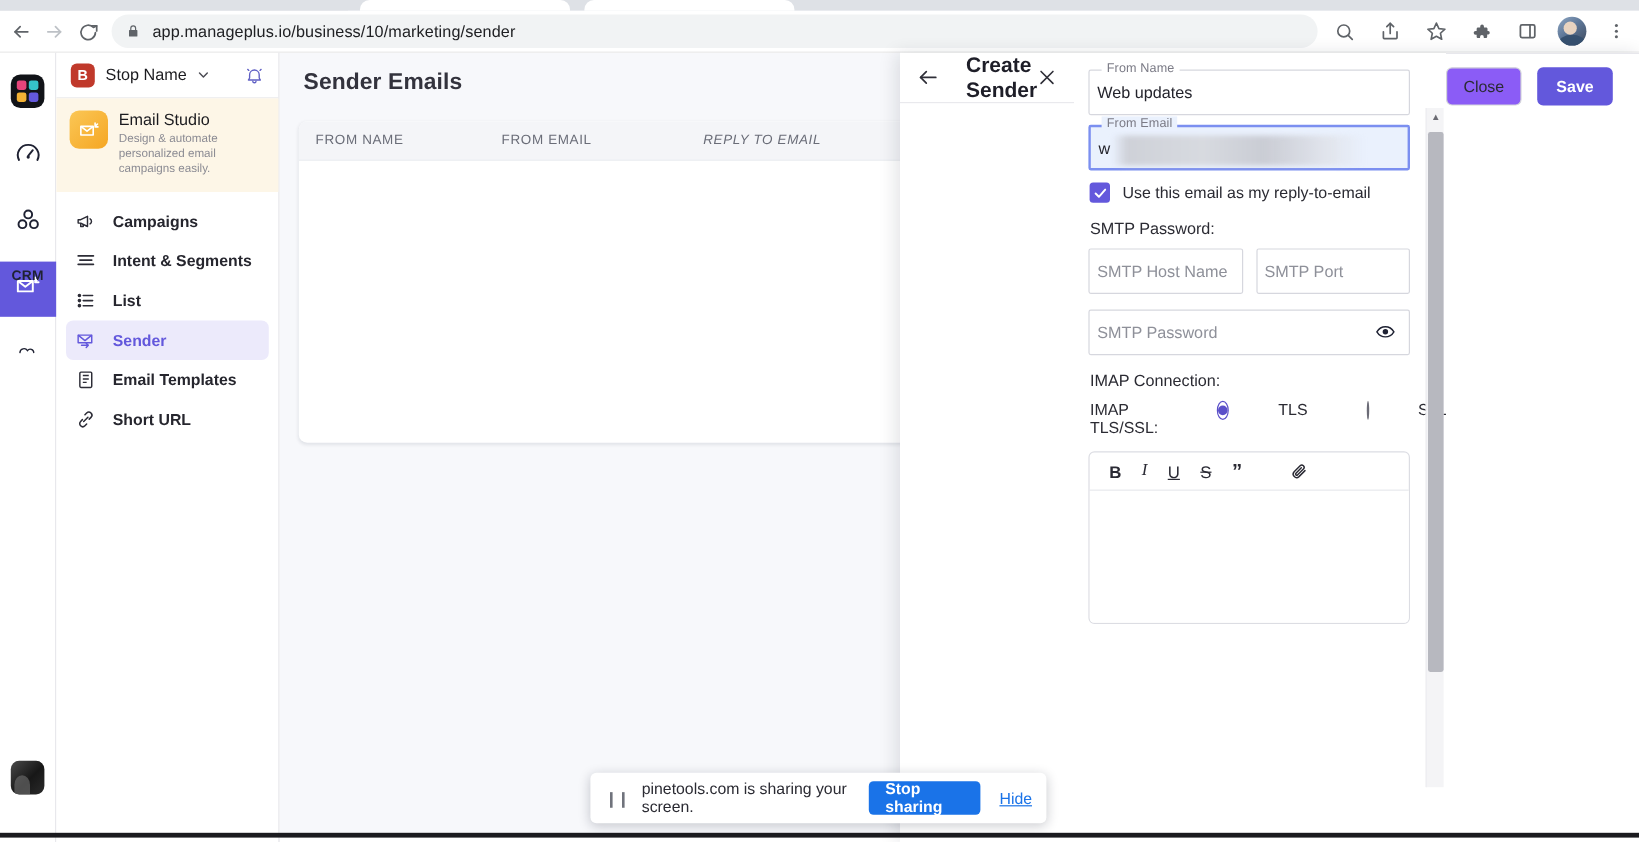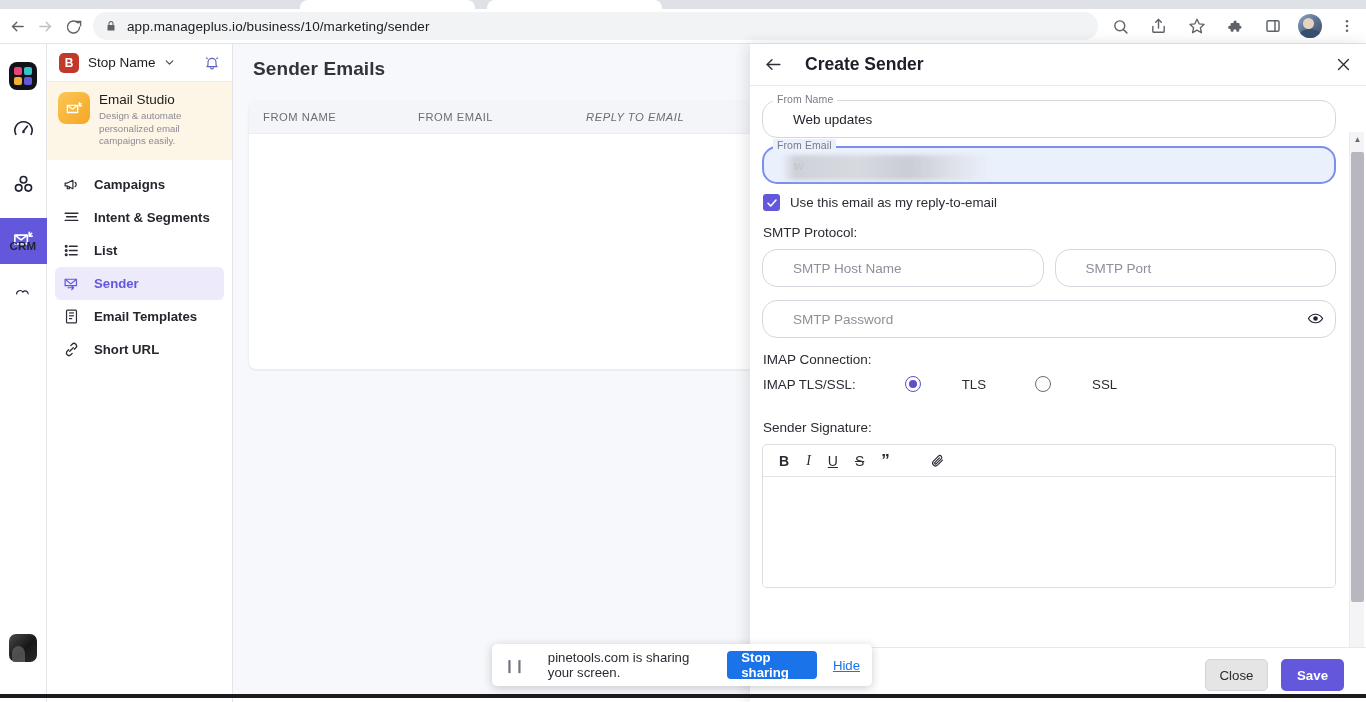--- a/index.html
+++ b/index.html
@@ -169,21 +169,21 @@
   .th.c4 { width: 160px; }
   .empty-msg {
     position: absolute; left: 0; right: 0; top: 145px;
     text-align: center; font-size: 19px; color: #767a85;
   }
 
   
   .panel {
     position: absolute; right: 0; top: 44px; width: 616px; height: 658px;
     background: #ffffff; box-shadow: -3px 0 14px rgba(16,24,40,.12);
-    display: flex; flex-direction: column;
+    display: flex; flex-direction: row;
   }
   .panel-head {
     height: 42px; flex: 0 0 42px; display: flex; align-items: center;
     padding: 0 14px; border-bottom: 1px solid #e9e9ed;
   }
   .panel-back { color: #2f2f38; display: flex; align-items: center; }
   .panel-title {
     margin-left: 22px; font-size: 17.5px; font-weight: bold; color: #1e1e28;
   }
   .panel-close { margin-left: auto; color: #2f2f38; display: flex; }
@@ -195,22 +195,22 @@
   .scroll-area { padding-right: 10px; }
 
   .field { position: relative; margin-bottom: 8px; }
   .fl-legend {
     position: absolute; left: 11px; top: -7px; background: #ffffff;
     padding: 0 4px; font-size: 10.5px; color: #7b7b86; z-index: 2;
     letter-spacing: .1px;
   }
   .fl-legend.focused { color: #7b7b86; background: #eaf1fd; }
   .inp {
-    width: 100%; height: 38px; border: 1px solid #d6d7de; border-radius: 15px;
-    background: #ffffff; padding: 0 30px; font-size: 13.5px; color: #24242c;
+    width: 100%; height: 38px; border: 1px solid #d6d7de; border-radius: 2px;
+    background: #ffffff; padding: 0 6px; font-size: 13.5px; color: #24242c;
     font-family: "Liberation Sans", sans-serif; outline: none;
   }
   .inp::placeholder { color: #8e9099; }
   .inp.focused {
     border: 2px solid #7b8ff0; background: #eaf1fd; color: #24242c;
   }
   .redact {
     position: absolute; left: 20px; top: 9px; height: 25px; width: 210px;
     background: linear-gradient(90deg,
       rgba(208,210,216,.0) 0%, rgba(205,207,214,.95) 6%,
@@ -230,21 +230,21 @@
 
   .row2 { display: flex; gap: 11px; margin-bottom: 13px; }
   .row2 .field { flex: 1; margin-bottom: 0; }
 
   .pw-wrap { position: relative; margin-bottom: 14px; }
   .pw-eye {
     position: absolute; right: 12px; top: 10px; color: #1f2233;
     display: flex; align-items: center;
   }
 
-  .radiorow { display: flex; align-items: center; margin: 4px 0 28px 1px; gap: 33px; }
+  .radiorow { display: flex; align-items: flex-start; margin: 4px 0 12px 1px; gap: 33px; }
   .radiorow .rl { font-size: 13.3px; color: #2b2b33; }
   .radio {
     width: 16px; height: 16px; border-radius: 50%;
     border: 1.6px solid #6b6b76; display: flex;
     align-items: center; justify-content: center; margin-left: 16px;
   }
   .radio.on { border-color: #5b50c9; }
   .radio.on::after {
     content: ""; width: 8px; height: 8px; border-radius: 50%; background: #5b50c9;
   }
@@ -279,35 +279,35 @@
     height: 55px; flex: 0 0 55px; border-top: 1px solid #e7e7ec;
     display: flex; align-items: center; justify-content: flex-end;
     padding-right: 22px; gap: 13px; background:#fff;
   }
   .btn {
     height: 32px; border-radius: 5px; font-size: 13.3px;
     display: flex; align-items: center; justify-content: center;
     font-family: "Liberation Sans", sans-serif;
   }
   .btn.ghost {
-    width: 63px; border: 1px solid #d3d4da; background: #e5e5e5; color: #2b2b33;
+    width: 63px; border: 1px solid #d3d4da; background: #8b5cf6; color: #2b2b33;
   }
   .btn.primary {
     width: 63px; background: #6358dc; color: #ffffff; border: none; font-weight: 600;
   }
 
   
   .share-bar {
     position: absolute; left: 492px; bottom: 12px; width: 380px; height: 42px;
     background: #ffffff; border-radius: 5px;
     box-shadow: 0 2px 10px rgba(16,24,40,.22);
     display: flex; align-items: center; padding: 0 12px;
   }
   .share-pause { color: #70737c; font-size: 13px; letter-spacing: -1px; }
-  .share-text { margin-left: 24px; font-size: 13.2px; color: #2b2b33; }
+  .share-text { margin-left: 11px; font-size: 13.2px; color: #2b2b33; }
   .share-stop {
     margin-left: 13px; height: 28px; padding: 0 14px; border-radius: 4px;
     background: #1a73e8; color: #fff; font-size: 13.2px; font-weight: bold;
     display: flex; align-items: center;
   }
   .share-hide {
     margin-left: 16px; font-size: 13.2px; color: #1a73e8;
     text-decoration: underline;
   }
   .bottom-strip {
@@ -432,21 +432,21 @@
           </svg>
       </span>
     </div>
     <div class="rail-item">
       <span style="font-size:12px;font-weight:bold;letter-spacing:-.3px;">
         <svg width="23" height="16" viewBox="0 0 40 26" fill="none" stroke="currentColor" stroke-width="2">
             <path d="M8 11a6 6 0 0 1 11-3 5 5 0 0 1 9 3" stroke-linecap="round"></path>
           </svg>
       </span>
     </div>
-    <div style="position:absolute;top:196px;font-size:11.5px;font-weight:bold;color:#1f2233;letter-spacing:.2px;">CRM</div>
+    <div style="position:absolute;top:180px;font-size:11.5px;font-weight:bold;color:#1f2233;letter-spacing:.2px;">CRM</div>
     <div class="rail-spacer"></div>
     <div class="rail-avatar"></div>
   </div>
 
   <div class="sidebar">
     <div class="board-row">
       <div class="board-badge">B</div>
       <div class="board-name">Stop Name</div>
       <span class="board-caret">
         <svg width="13" height="13" viewBox="0 0 24 24" fill="none" stroke="currentColor" stroke-width="2.2" stroke-linecap="round" stroke-linejoin="round">
@@ -590,21 +590,21 @@
 
         <div class="checkrow">
           <span class="cbox">
             <svg width="12" height="12" viewBox="0 0 24 24" fill="none" stroke="#ffffff" stroke-width="3.2" stroke-linecap="round" stroke-linejoin="round">
                 <polyline points="4 12.5 9.5 18 20 6"></polyline>
               </svg>
           </span>
           <span class="lbl">Use this email as my reply-to-email</span>
         </div>
 
-        <div class="sec-label">SMTP Protocol:</div>
+        <div class="sec-label">SMTP Password:</div>
 
         <div class="row2">
           <div class="field">
             <input class="inp" placeholder="SMTP Host Name" style="">
           </div>
           <div class="field">
             <input class="inp" placeholder="SMTP Port" style="">
           </div>
         </div>
 
@@ -622,21 +622,20 @@
 
         <div class="radiorow">
           <span class="rl">IMAP TLS/SSL:</span>
           <span class="radio on"></span>
           <span class="opt">TLS</span>
           <span class="radio"></span>
           <span class="opt">SSL</span>
         </div>
 
 
-        <div class="sec-label">Sender Signature:</div>
 
         <div class="editor">
           <div class="ed-toolbar">
             <span class="tb" style="font-weight:bold;">B</span>
             <span class="tb" style="font-style:italic;font-family:'Liberation Serif',serif;">I</span>
             <span class="tb" style="text-decoration:underline;">U</span>
             <span class="tb" style="text-decoration:line-through;">S</span>
             <span class="tb" style="font-weight:bold;font-size:17px;line-height:10px;">”</span>
             <span class="tb link">
               <svg width="15" height="15" viewBox="0 0 24 24" fill="none" stroke="currentColor" stroke-width="1.9" stroke-linecap="round">

